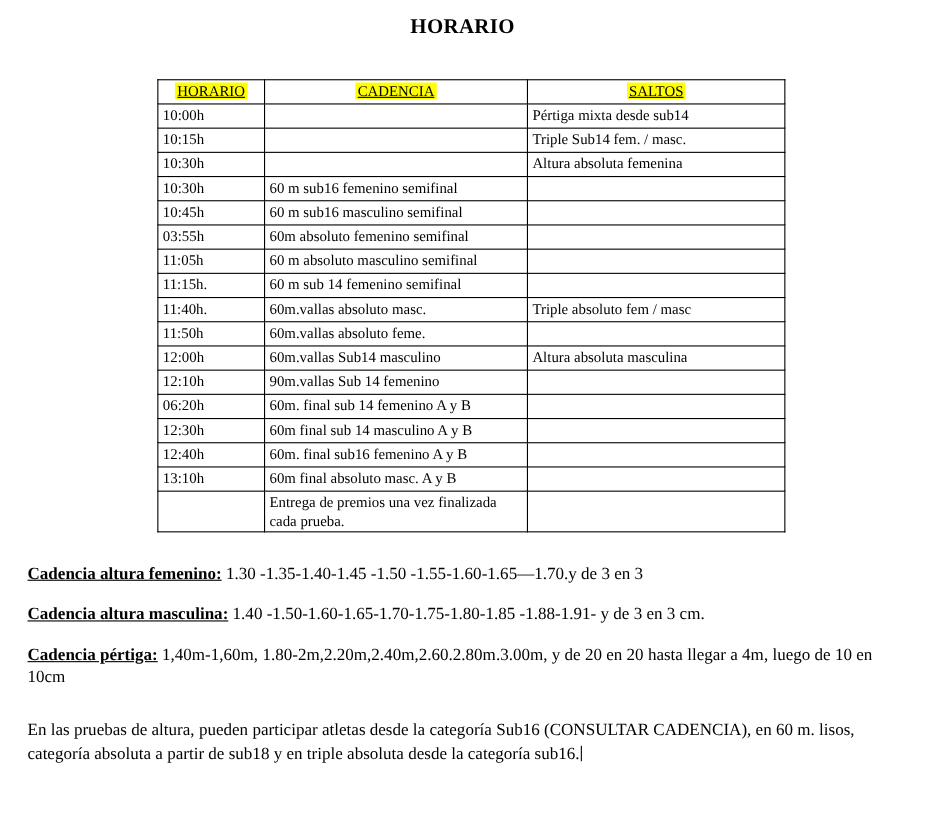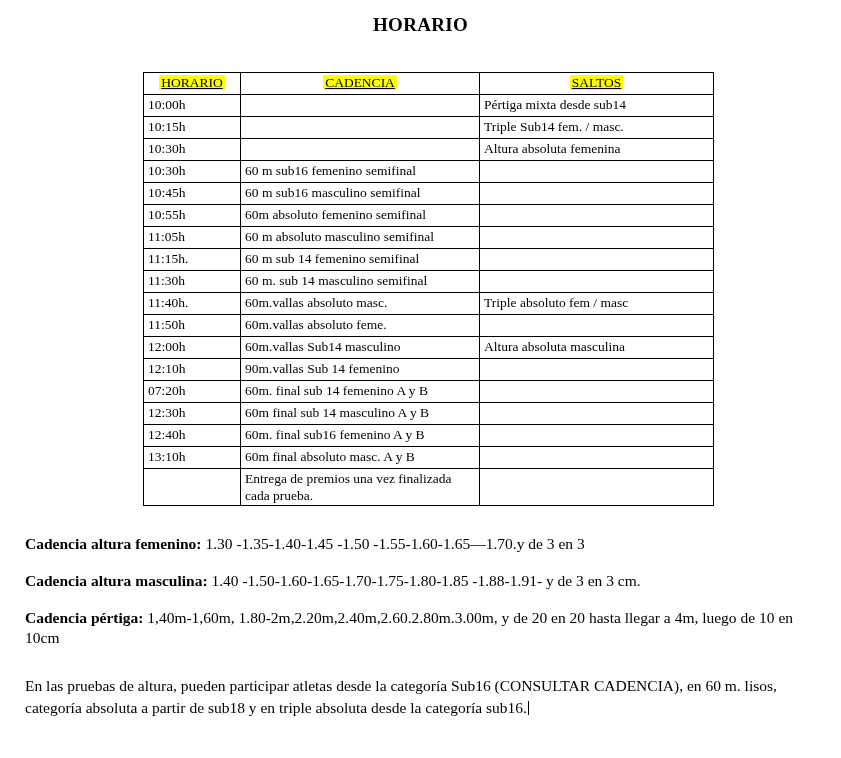--- a/index.html
+++ b/index.html
@@ -64,20 +64,21 @@
     margin-left: 25px;
     width: 790px;
     font-size: 15.5px;
     line-height: 20px;
   }
   .note {
     margin-bottom: 17px;
   }
   .note b {
     font-weight: bold;
+    text-decoration: underline;
   }
   .note-final {
     margin-top: 27px;
     line-height: 22px;
   }
   .caret {
     display: inline-block;
     width: 1px;
     height: 14px;
     background: #000;
@@ -120,37 +121,32 @@
           <td>10:30h</td>
           <td>60 m sub16 femenino semifinal</td>
           <td></td>
         </tr>
         <tr>
           <td>10:45h</td>
           <td>60 m sub16 masculino semifinal</td>
           <td></td>
         </tr>
         <tr>
-          <td>10:55h</td>
+          <td>03:55h</td>
           <td>60m absoluto femenino semifinal</td>
           <td></td>
         </tr>
         <tr>
           <td>11:05h</td>
           <td>60 m absoluto masculino semifinal</td>
           <td></td>
         </tr>
         <tr>
           <td>11:15h.</td>
           <td>60 m sub 14  femenino semifinal</td>
-          <td></td>
-        </tr>
-        <tr>
-          <td>11:30h</td>
-          <td>60 m. sub 14  masculino semifinal</td>
           <td></td>
         </tr>
         <tr>
           <td>11:40h.</td>
           <td>60m.vallas  absoluto  masc.</td>
           <td>Triple absoluto fem / masc</td>
         </tr>
         <tr>
           <td>11:50h</td>
           <td>60m.vallas absoluto feme.</td>
@@ -160,21 +156,21 @@
           <td>12:00h</td>
           <td>60m.vallas Sub14 masculino</td>
           <td>Altura absoluta masculina</td>
         </tr>
         <tr>
           <td>12:10h</td>
           <td>90m.vallas Sub 14 femenino</td>
           <td></td>
         </tr>
         <tr>
-          <td>07:20h</td>
+          <td>06:20h</td>
           <td>60m. final sub 14 femenino A y B</td>
           <td></td>
         </tr>
         <tr>
           <td>12:30h</td>
           <td>60m final sub 14 masculino A y B</td>
           <td></td>
         </tr>
         <tr>
           <td>12:40h</td>

